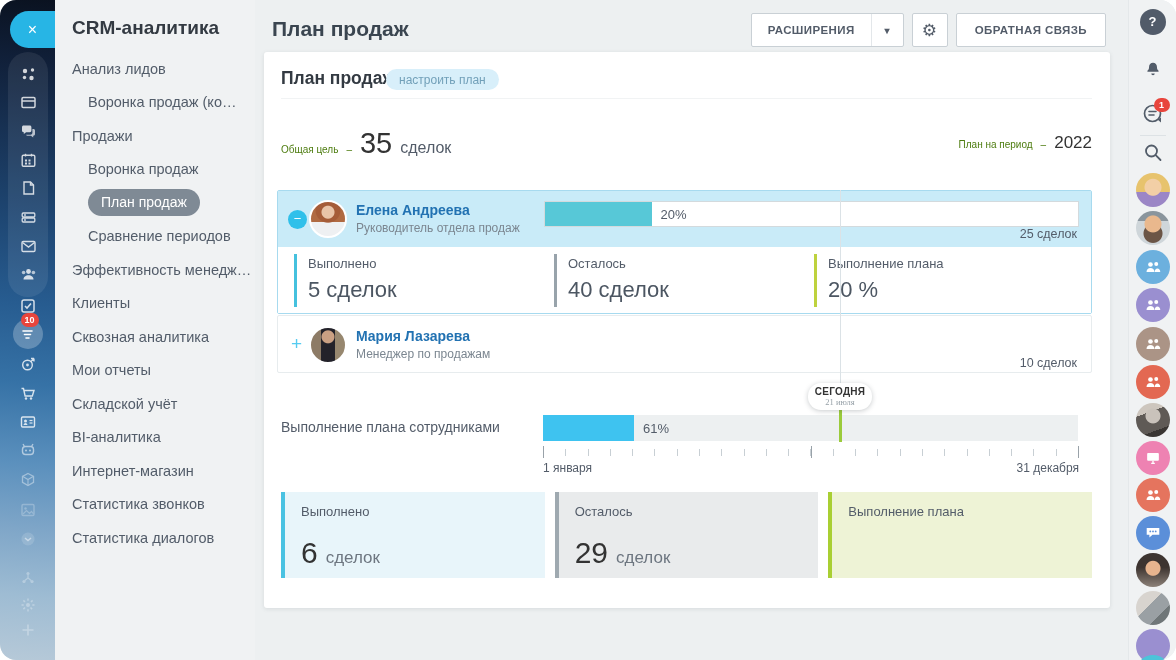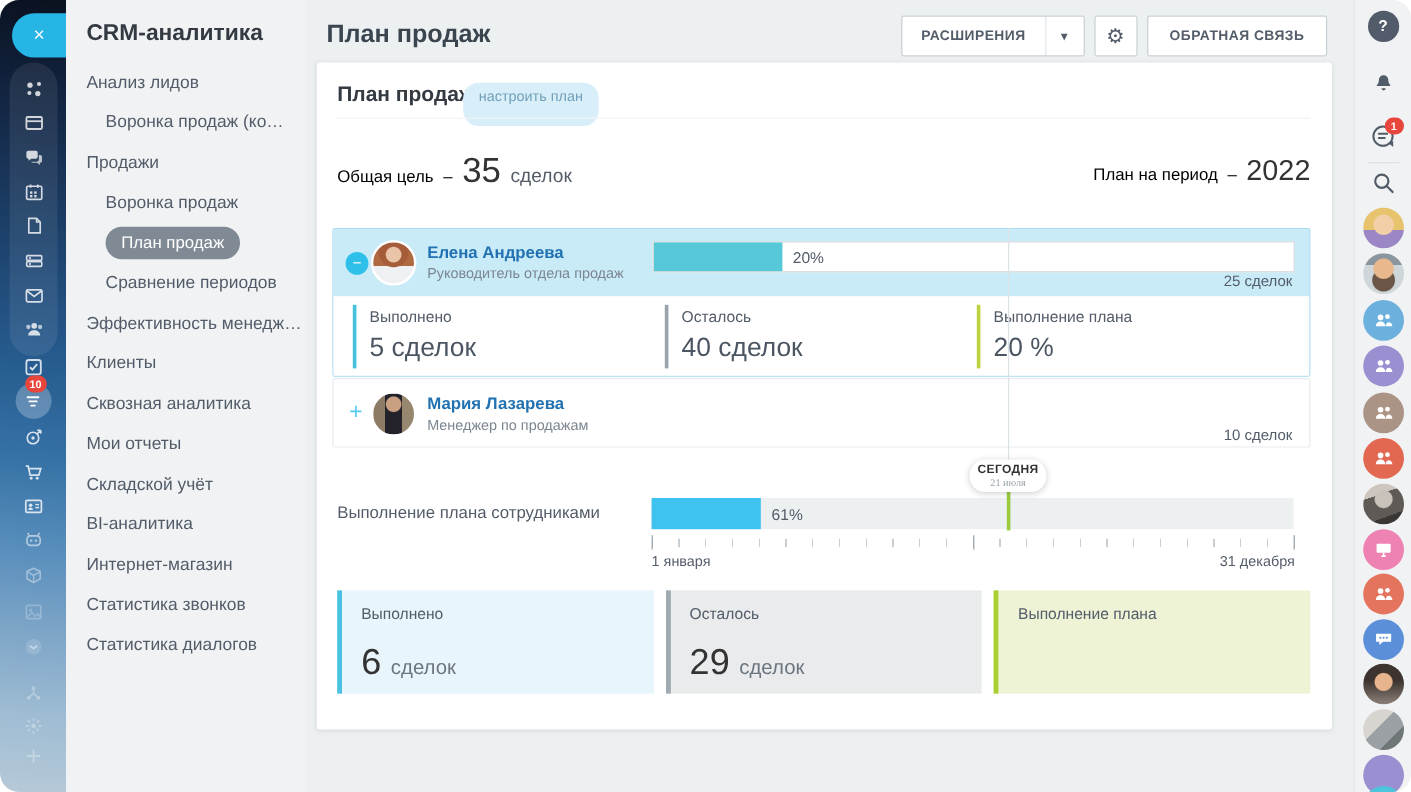--- a/index.html
+++ b/index.html
@@ -45,30 +45,30 @@
   .btn-split .bmain { padding:0 16px; display:flex; align-items:center; height:100%; }
   .btn-split .bcaret { width:32px; height:100%; border-left:1px solid #e3e7ea;
     display:flex; align-items:center; justify-content:center; font-size:10px; }
   .btn-gear { width:36px; padding:0; justify-content:center; font-size:17px; font-weight:400; }
 
   
   .card { position:absolute; left:9px; top:52px; width:846px; height:556px; background:#fff;
     border-radius:3px; box-shadow:0 1px 4px rgba(80,90,100,.14); }
   .card-title { position:absolute; left:17px; top:16px; font-size:17.5px; font-weight:700; color:#333a42; }
   .chip { position:absolute; left:122px; top:17px; background:#d8effa; color:#72a0b9;
-    font-size:12px; padding:4px 13px 18px; border-radius:13px; cursor:pointer; }
+    font-size:12px; padding:4px 13px 3px; border-radius:13px; cursor:pointer; }
   .card-div { position:absolute; left:17px; right:18px; top:46px; height:1px; background:#f1f3f4; }
 
   .goal-row { position:absolute; left:17px; right:18px; top:70px; height:42px;
     display:flex; justify-content:space-between; align-items:center; }
   .g-left, .g-right { display:flex; align-items:baseline; gap:8px; }
-  .lab13 { font-size:14px; color:#000000; }
+  .lab13 { font-size:10px; color:#4d7c0f; }
   .big35 { font-size:29px; color:#333; }
   .unit16 { font-size:16px; color:#535c69; }
-  .year { font-size:24px; color:#333; }
+  .year { font-size:17px; color:#333; }
 
   .vline { position:absolute; left:576px; top:138px; width:1px; height:218px; background:#dbe2e6; z-index:3; }
 
   .group1 { position:absolute; left:13px; top:138px; width:815px; height:124px;
     border:1px solid #a7daef; border-radius:2px; background:#fff; }
   .g1-head { position:absolute; left:0; right:0; top:0; height:56px; background:#c9ebf8; }
   .tgl-minus { position:absolute; left:10px; top:19px; width:19px; height:19px; border-radius:50%;
     background:#2fc0ea; color:#fff; font-size:13px; text-align:center; line-height:18px; cursor:pointer; }
   .ava { position:absolute; left:31px; top:9px; width:38px; height:38px; border-radius:50%;
     border:2px solid #fff; cursor:pointer; }

